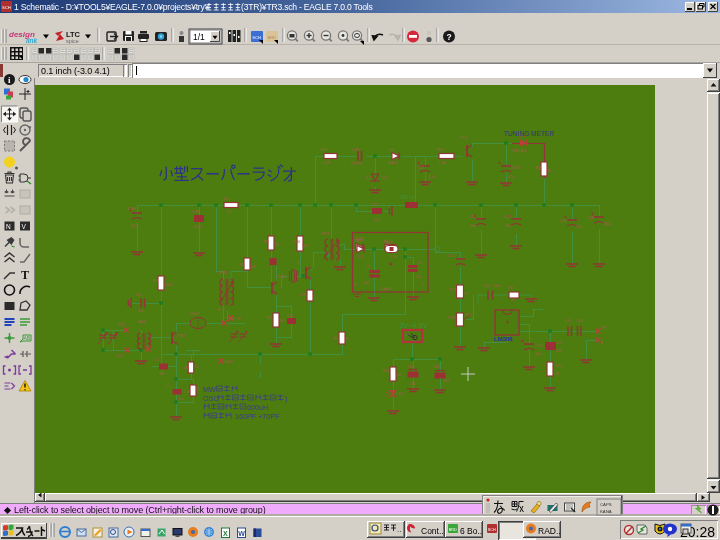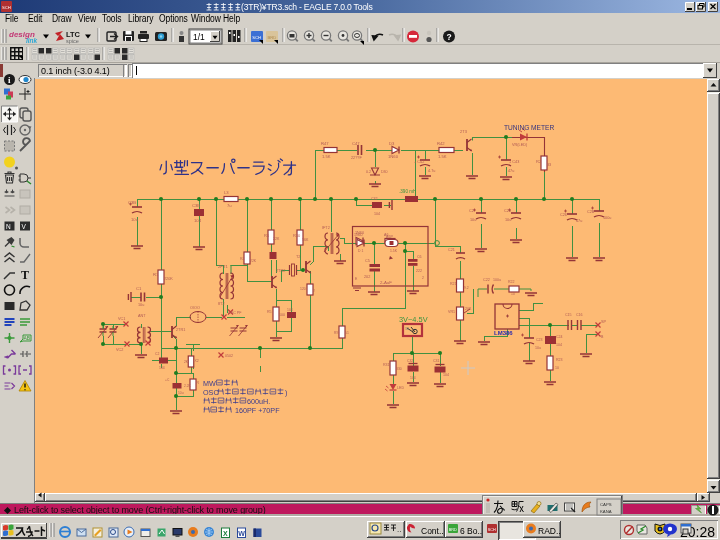--- a/index.html
+++ b/index.html
@@ -8,54 +8,44 @@
 .ttxt{position:absolute;left:14px;top:1.5px;letter-spacing:-0.22px;white-space:nowrap}
 .menubar{left:0;top:13px;width:720px;height:13px;font-size:10px;color:#000;letter-spacing:-0.1px}
 .menubar span{position:absolute;top:0px;transform:scaleX(0.85);transform-origin:left}
 .tb1{left:0;top:26px;width:720px;height:19px;border-bottom:1px solid #b8b4ac}
 .tb2{left:0;top:45px;width:720px;height:17px}
 .coord{left:0;top:62px;width:720px;height:16px;border-top:1px solid #a8a49c}
 .field1{position:absolute;left:38px;top:1px;width:88px;height:13px;background:#d4d0c8;box-shadow:inset 1px 1px 0 #808080,inset -1px -1px 0 #fff;font-size:9px;padding:1.5px 0 0 3px;white-space:nowrap;letter-spacing:-0.1px}
 .cmd{position:absolute;left:132px;top:0px;width:571px;height:15px;background:#fff;box-shadow:inset 1px 1px 0 #808080,inset -1px -1px 0 #fff}
 .cmdbtn{position:absolute;left:703px;top:0px;width:14px;height:15px;background:#d4d0c8;box-shadow:inset -1px -1px 0 #404040,inset 1px 1px 0 #fff}
 .sidebar{left:0;top:78px;width:35px;height:425px;background:#d4d0c8;border-right:1px solid #808080}
-.canvas{left:35px;top:79px;width:672px;height:414px;background:#fdba74;overflow:hidden}
+.canvas{left:35px;top:85px;width:620px;height:414px;background:#4d7c0f;overflow:hidden}
 .vscroll{left:707px;top:79px;width:13px;height:414px;background:#efefe8}
 .hscroll{left:35px;top:493px;width:675px;height:9px;background:#efefe8}
 .sbthumb{position:absolute;background:#d4d0c8;box-shadow:inset -1px -1px 0 #404040,inset 1px 1px 0 #fff,inset -2px -2px 0 #808080}
 .sbbtn{position:absolute;background:#d4d0c8;box-shadow:inset -1px -1px 0 #404040,inset 1px 1px 0 #fff,inset -2px -2px 0 #808080}
-.status{left:0;top:503px;width:720px;height:13px;background:#be185d;border-top:1px solid #808080;font-size:9px;color:#111}
+.status{left:0;top:503px;width:720px;height:13px;background:#f0abfc;border-top:1px solid #808080;font-size:9px;color:#111}
 .stxt{position:absolute;left:5px;top:1px;letter-spacing:-0.1px;white-space:nowrap}
 .spanel{position:absolute;top:1px;height:13px;background:#d4d0c8;box-shadow:inset 1px 1px 0 #9a968e,inset -1px -1px 0 #fff}
 .ime{left:483px;top:496px;width:139px;height:20px;background:#d4d0c8;box-shadow:inset -1px -1px 0 #404040,inset 1px 1px 0 #efede8,0 0 0 1px #808080}
 .taskbar{left:0;top:516px;width:720px;height:24px;background:#d4d0c8;border-top:1px solid #fff;box-shadow:0 -2px 0 #b0aca4}
 .tbtn{position:absolute;top:4px;height:17px;background:#d4d0c8;box-shadow:inset -1px -1px 0 #404040,inset 1px 1px 0 #fff,inset -2px -2px 0 #808080;font-size:8.5px;color:#000;white-space:nowrap;overflow:hidden}
 .tbtn.active{background:#e8e5df;box-shadow:inset 1px 1px 0 #404040,inset -1px -1px 0 #fff,inset 2px 2px 0 #808080}
 .tray{position:absolute;left:620px;top:3px;width:98px;height:19px;background:#d4d0c8;box-shadow:inset 1px 1px 0 #808080,inset -1px -1px 0 #fff}
 svg{display:block}
 #icons{position:absolute;left:0;top:0;pointer-events:none}
 </style></head>
 <body>
 <div id="root">
 
 <div class="abs titlebar">
+ <div class="ttxt" id="t1">1 Schematic - D:¥TOOL5¥EAGLE-7.0.0¥projects¥try¥</div>
       <div class="ttxt" id="t2" style="left:241px">(3TR)¥TR3.sch - EAGLE 7.0.0 Tools</div>
 </div>
 
-<div class="abs menubar">
- <span style="left:5px">File</span>
-      <span style="left:28px">Edit</span>
-      <span style="left:52px">Draw</span>
-      <span style="left:78px">View</span>
-      <span style="left:102px">Tools</span>
-      <span style="left:128px">Library</span>
-      <span style="left:159px">Options</span>
-      <span style="left:191px">Window</span>
-      <span style="left:223px">Help</span>
-</div>
 
 <div class="abs tb1"></div>
 <div class="abs tb2"></div>
 
 <div class="abs coord">
  <div class="field1">0.1 inch (-3.0 4.1)</div>
  <div class="abs" style="left:123px;top:1px;width:4px;height:13px;box-shadow:inset 1px 1px 0 #808080,inset -1px -1px 0 #fff"></div>
  <div class="abs" style="left:128px;top:1px;width:4px;height:13px;box-shadow:inset 1px 1px 0 #808080,inset -1px -1px 0 #fff"></div>
  <div class="cmd">
         <div style="margin:3px 0 0 4px;width:1px;height:9px;background:#000"></div>

